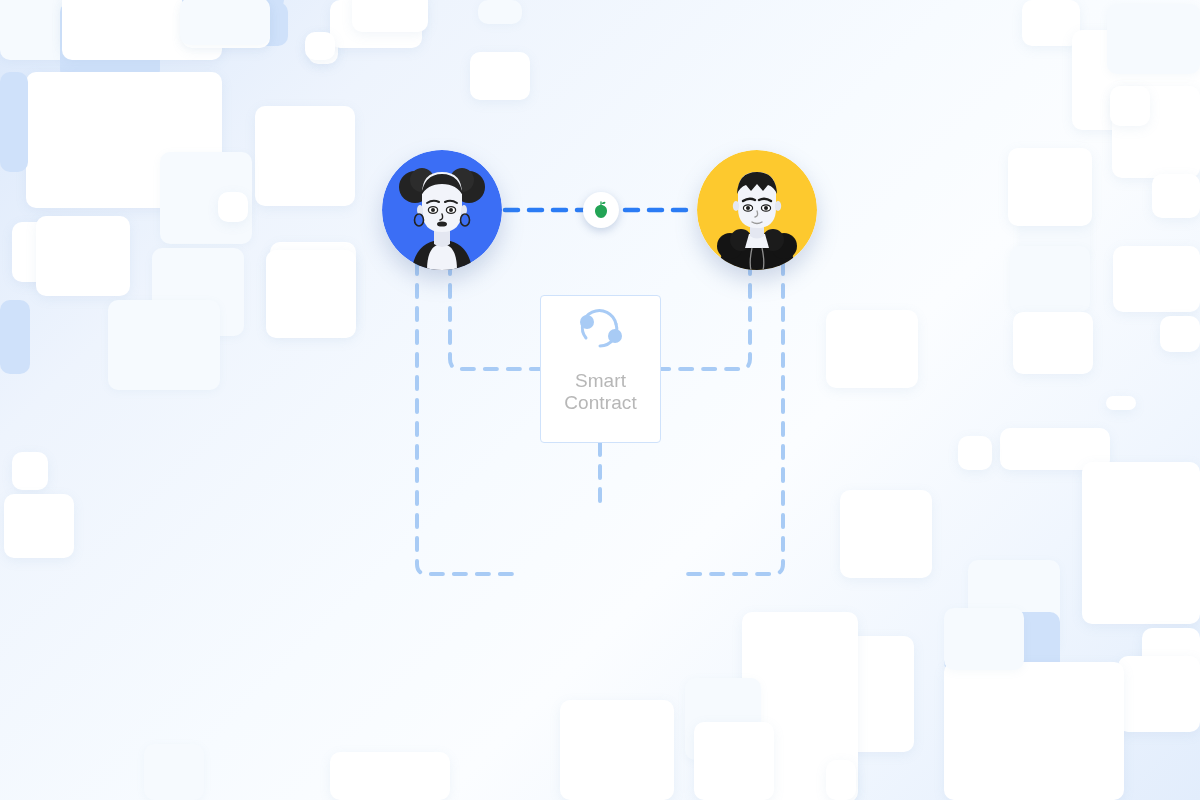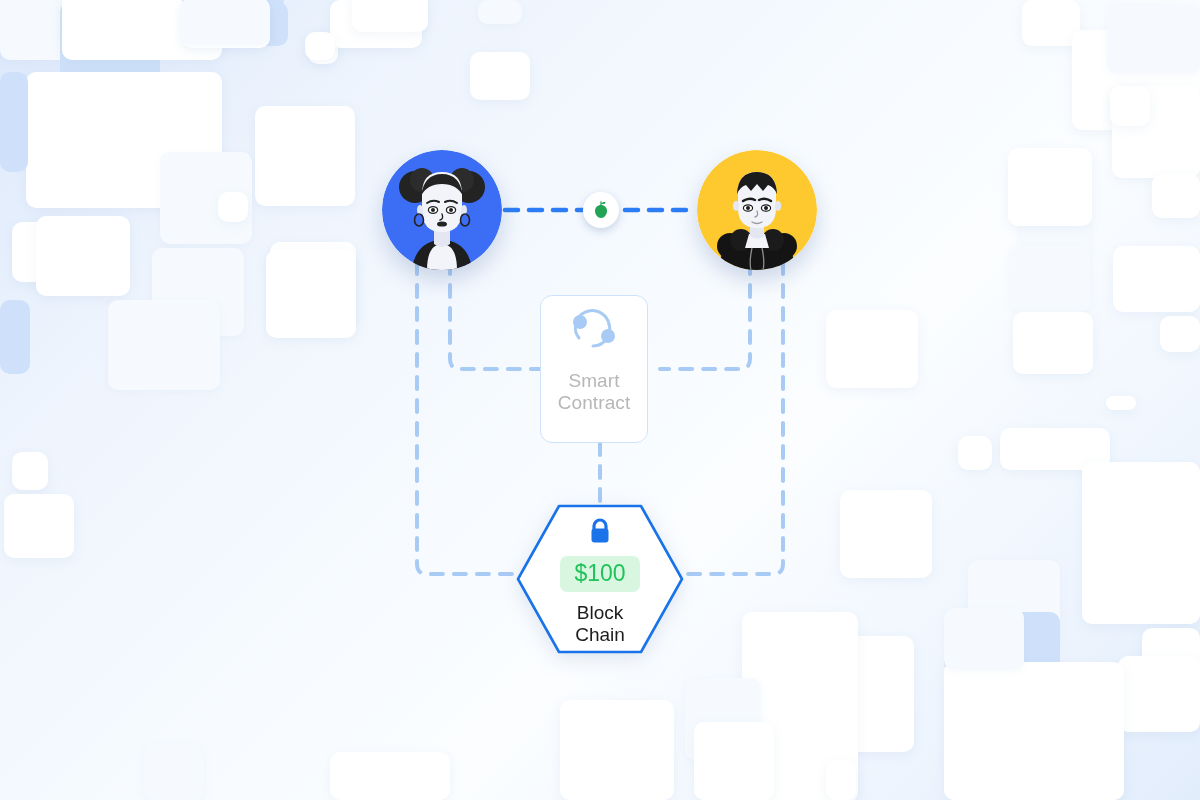--- a/index.html
+++ b/index.html
@@ -73,25 +73,25 @@
     display: flex;
     align-items: center;
     justify-content: center;
   }
 
   
   #smart-contract-card {
     position: absolute;
     left: 540px;
     top: 295px;
-    width: 108px;
+    width: 121px;
     height: 148px;
     background: #ffffff;
     border: 1.6px solid #cfe2fb;
-    border-radius: 12px;
+    border-radius: 4px;
     display: flex;
     flex-direction: column;
     align-items: center;
     box-sizing: border-box;
     padding-top: 4px;
   }
   #smart-contract-label {
     margin-top: 12px;
     font-size: 19px;
     line-height: 22px;
@@ -306,28 +306,14 @@
     <svg width="58" height="58" viewBox="0 0 58 58">
       <path d="M14 38 A17 17 0 1 1 44 24" fill="none" stroke="#a8cbf5" stroke-width="3" stroke-linecap="round"></path>
       <path d="M44 24 A17 17 0 0 1 28 46" fill="none" stroke="#a8cbf5" stroke-width="3" stroke-linecap="round"></path>
       <circle cx="15" cy="22" r="7" fill="#a8cbf5"></circle>
       <circle cx="43" cy="36" r="7" fill="#a8cbf5"></circle>
     </svg>
     <div id="smart-contract-label">Smart
 Contract</div>
   </div>
 
-  <div id="blockchain-node">
-    <svg width="170" height="152" viewBox="0 0 170 152" style="position:absolute;inset:0;filter:drop-shadow(0 5px 10px rgba(90,120,170,0.18));">
-      <polygon points="44,3 126,3 167,76 126,149 44,149 3,76" fill="#ffffff" stroke="#1a73e8" stroke-width="2.6" stroke-linejoin="round"></polygon>
-    </svg>
-    <div id="blockchain-content">
-      <svg width="26" height="30" viewBox="0 0 26 30">
-        <path d="M7 12 V9 a6 6 0 0 1 12 0 v3" fill="none" stroke="#1a73e8" stroke-width="3.2" stroke-linecap="round"></path>
-        <rect x="4.5" y="11.5" width="17" height="14" rx="3" fill="#1a73e8"></rect>
-      </svg>
-      <div id="blockchain-amount">$100</div>
-      <div id="blockchain-label">Block
-Chain</div>
-    </div>
-  </div>
 
 </div>
 
 </body></html>

